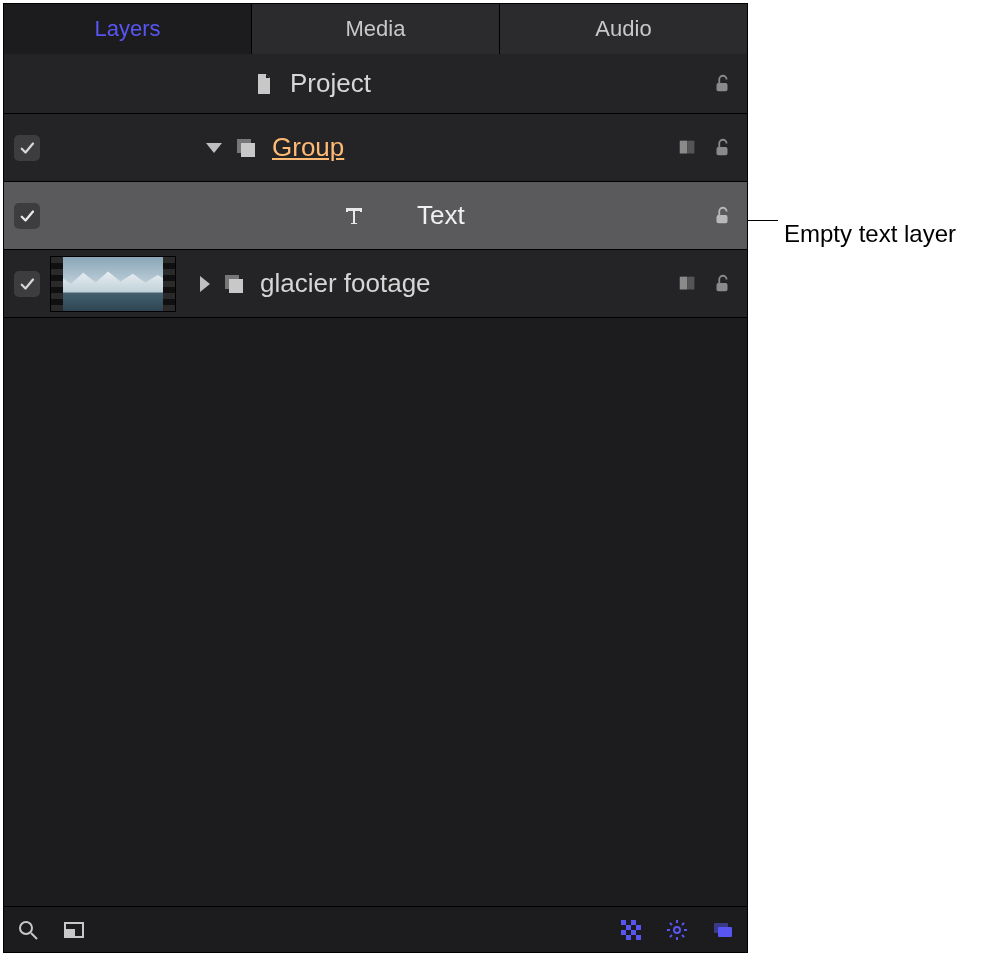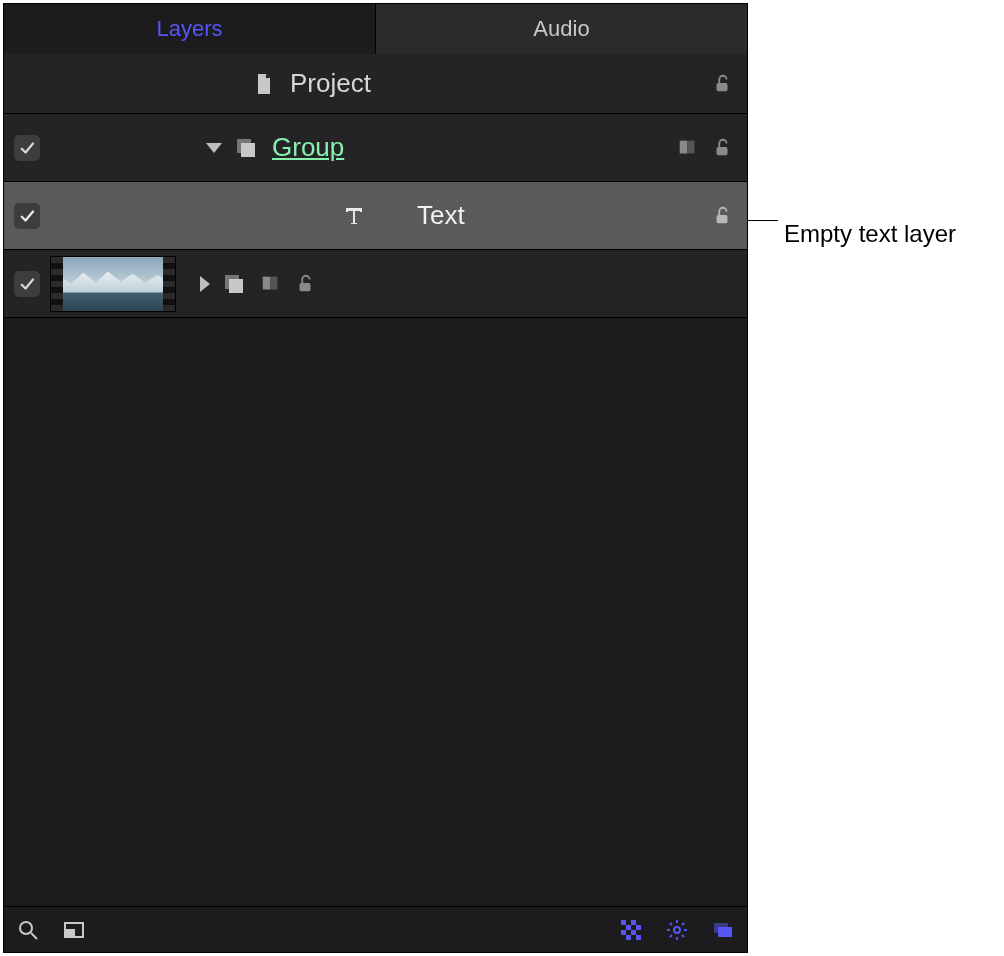--- a/index.html
+++ b/index.html
@@ -87,21 +87,21 @@
   .disclosure {
     width:0;height:0;
     margin-right:10px;
     flex-shrink:0;
   }
   .disclosure.down { border-left:8px solid transparent; border-right:8px solid transparent; border-top:10px solid #bfbfbf; }
   .disclosure.right { border-top:8px solid transparent; border-bottom:8px solid transparent; border-left:10px solid #bfbfbf; }
   .icon-wrap { width:28px; display:flex; align-items:center; justify-content:center; margin-right:12px; flex-shrink:0; color:#c8c8c8; }
   .icon-wrap svg { width:24px; height:24px; }
   .row-label { flex:1; font-size:26px; color:#d6d6d6; }
-  .row.group .row-label { text-decoration: underline; color:#86efac;}
+  .row.group .row-label { text-decoration: underline; color:#fdba74;}
   .row-actions { display:flex; align-items:center; gap:12px; flex-shrink:0; color:#888; }
   .row-actions svg { width:22px; height:22px; display:block; } 
   .row.project .indent-project { width: 200px; flex-shrink:0; }
   .row.group .indent-group { width: 156px; flex-shrink:0; }
   .row.text .indent-text { width: 216px; flex-shrink:0; }
   .row.footage .after-thumb { width: 10px; flex-shrink:0; }
   
   .footer {
     height: 46px;
     border-top:1px solid #000;
@@ -129,20 +129,21 @@
   .callout .txt { color:#000; font-size:24px; }
   .empty-area { flex:1;}
 </style>
 </head>
 <body>
 
 <div class="panel">
 
   <div class="tabs">
     <div class="tab active">Layers</div>
+    <div class="tab">Media</div>
     <div class="tab">Audio</div>
   </div>
 
   <div class="rows">
 
     <div class="row project">
       <div class="chk"></div>
       <div class="indent-project"></div>
       <span class="icon-wrap">
         <svg viewBox="0 0 24 24" fill="currentColor">
@@ -230,20 +231,21 @@
         </div>
       </div>
       <div class="after-thumb"></div>
       <div class="disclosure right"></div>
       <span class="icon-wrap">
         <svg viewBox="0 0 24 24">
             <rect x="3" y="3" width="14" height="14" fill="#777"></rect>
             <rect x="7" y="7" width="14" height="14" fill="#c8c8c8"></rect>
           </svg>
       </span>
+      <div class="row-label">glacier footage</div>
       <div class="row-actions">
         <span>
           <svg viewBox="0 0 24 24">
               <rect x="3" y="4" width="8" height="14" fill="#8a8a8a"></rect>
               <rect x="11" y="4" width="8" height="14" fill="#555"></rect>
             </svg>
         </span>
         <span>
           <svg viewBox="0 0 24 24" fill="none" stroke="#8a8a8a" stroke-width="2">
               <rect x="6" y="11" width="12" height="9" rx="2" fill="#8a8a8a" stroke="none"></rect>

